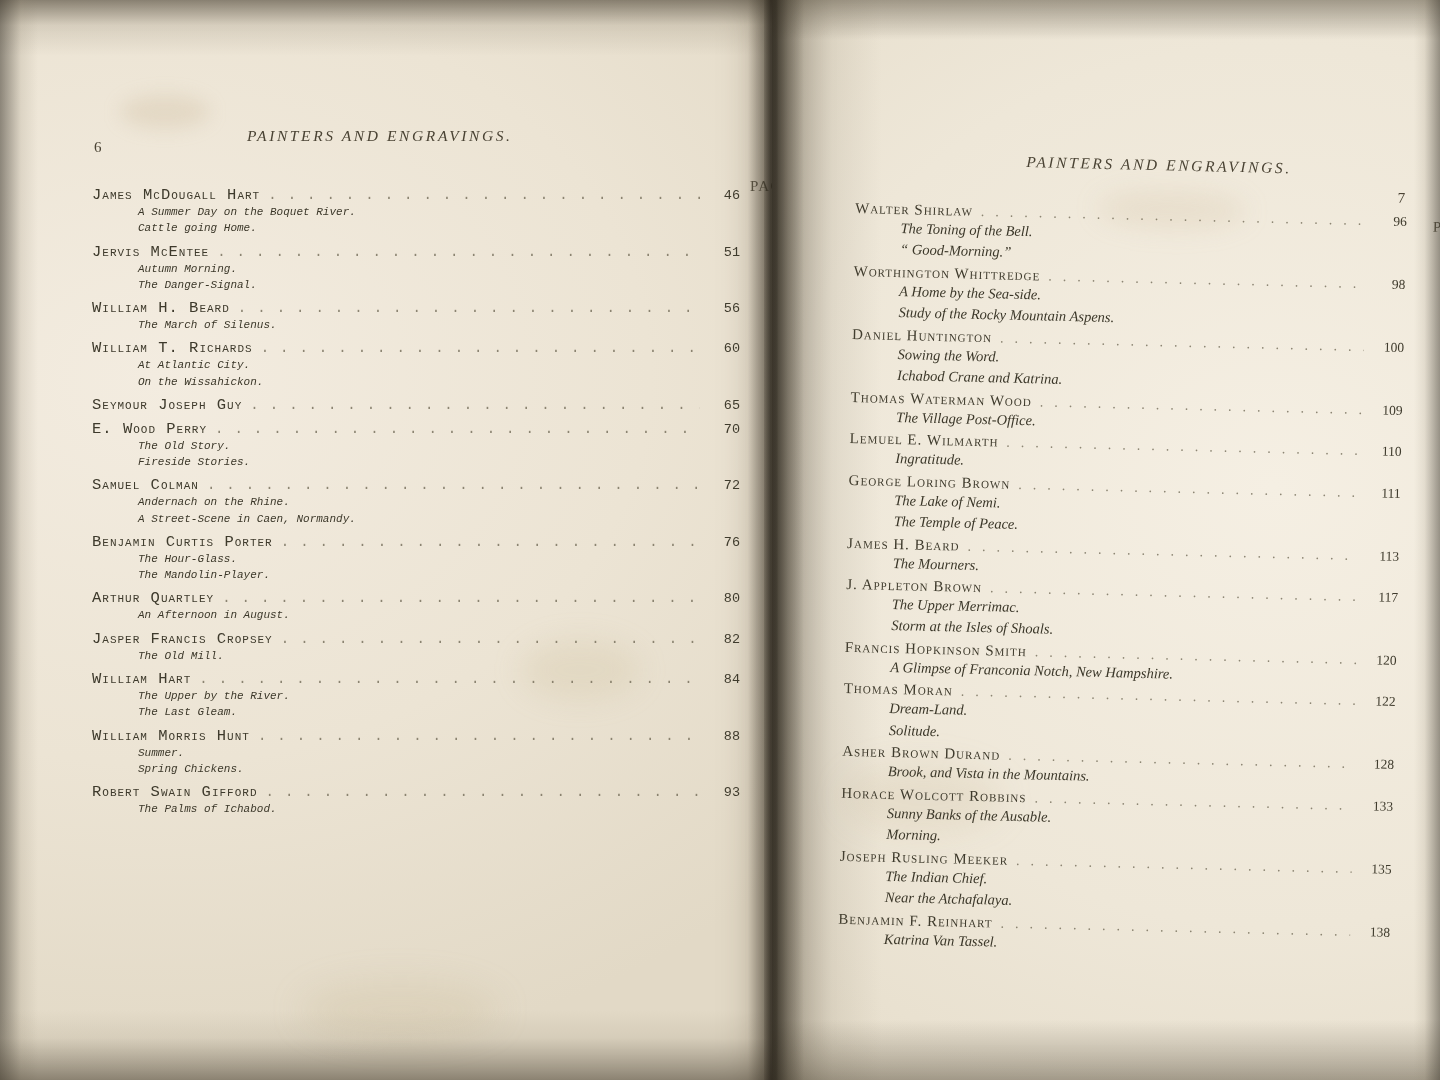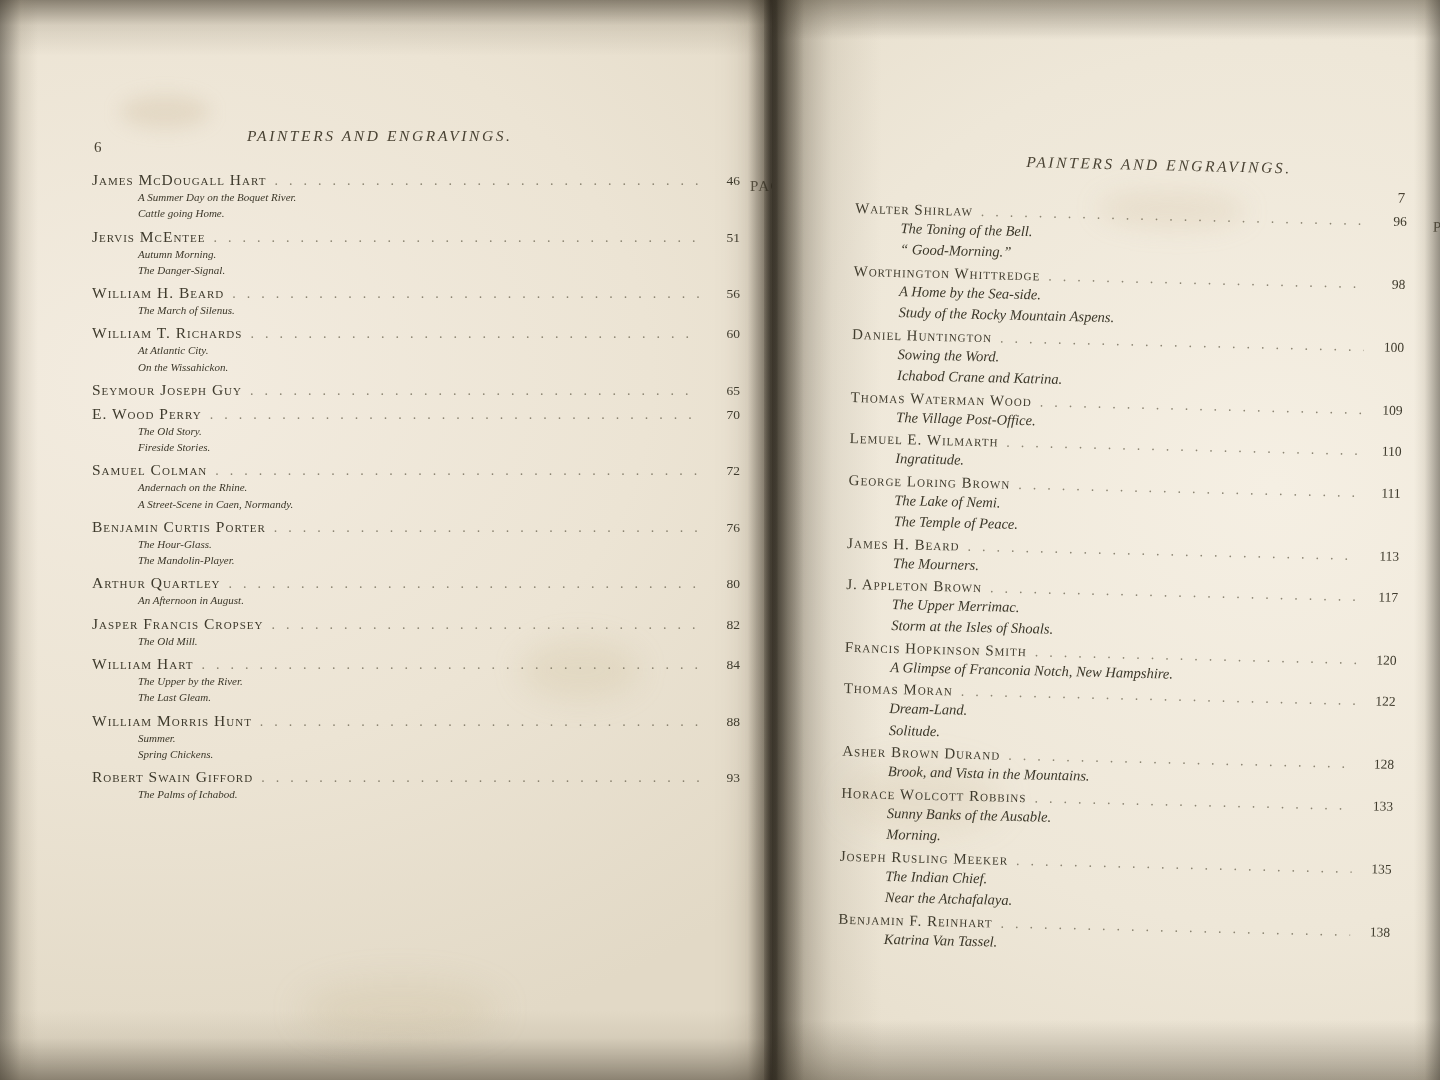--- a/index.html
+++ b/index.html
@@ -222,21 +222,21 @@
   <div class="page page-left">
 
     <div class="fox" style="left:120px;top:95px;width:90px;height:34px;background:rgba(190,170,130,0.22);filter:blur(9px);"></div>
     <div class="fox" style="left:520px;top:640px;width:120px;height:60px;background:rgba(195,175,135,0.18);filter:blur(14px);"></div>
     <div class="fox" style="left:300px;top:980px;width:200px;height:60px;background:rgba(185,165,125,0.16);filter:blur(16px);"></div>
 
     <div class="folio" style="left:94px;top:139px;">6</div>
     <div class="running-head" style="left:247px;top:127px;">PAINTERS AND ENGRAVINGS.</div>
     <div class="page-col-label" style="left:706px;top:178px;">PAGE</div>
 
-    <div class="entries" id="left-entries" style="left:92px;top:171px;width:648px;">
+    <div class="entries" id="left-entries" style="left:92px;top:186px;width:648px;font-family:Liberation Mono, monospace;">
         <div class="entry">
           <div class="artist-line">
             <span class="artist">James McDougall Hart</span>
             <span class="leader">............................................................</span>
             <span class="pagenum">46</span>
           </div>
           <div class="work">A Summer Day on the Boquet River.</div>
           <div class="work">Cattle going Home.</div>
         </div>
         <div class="entry">

